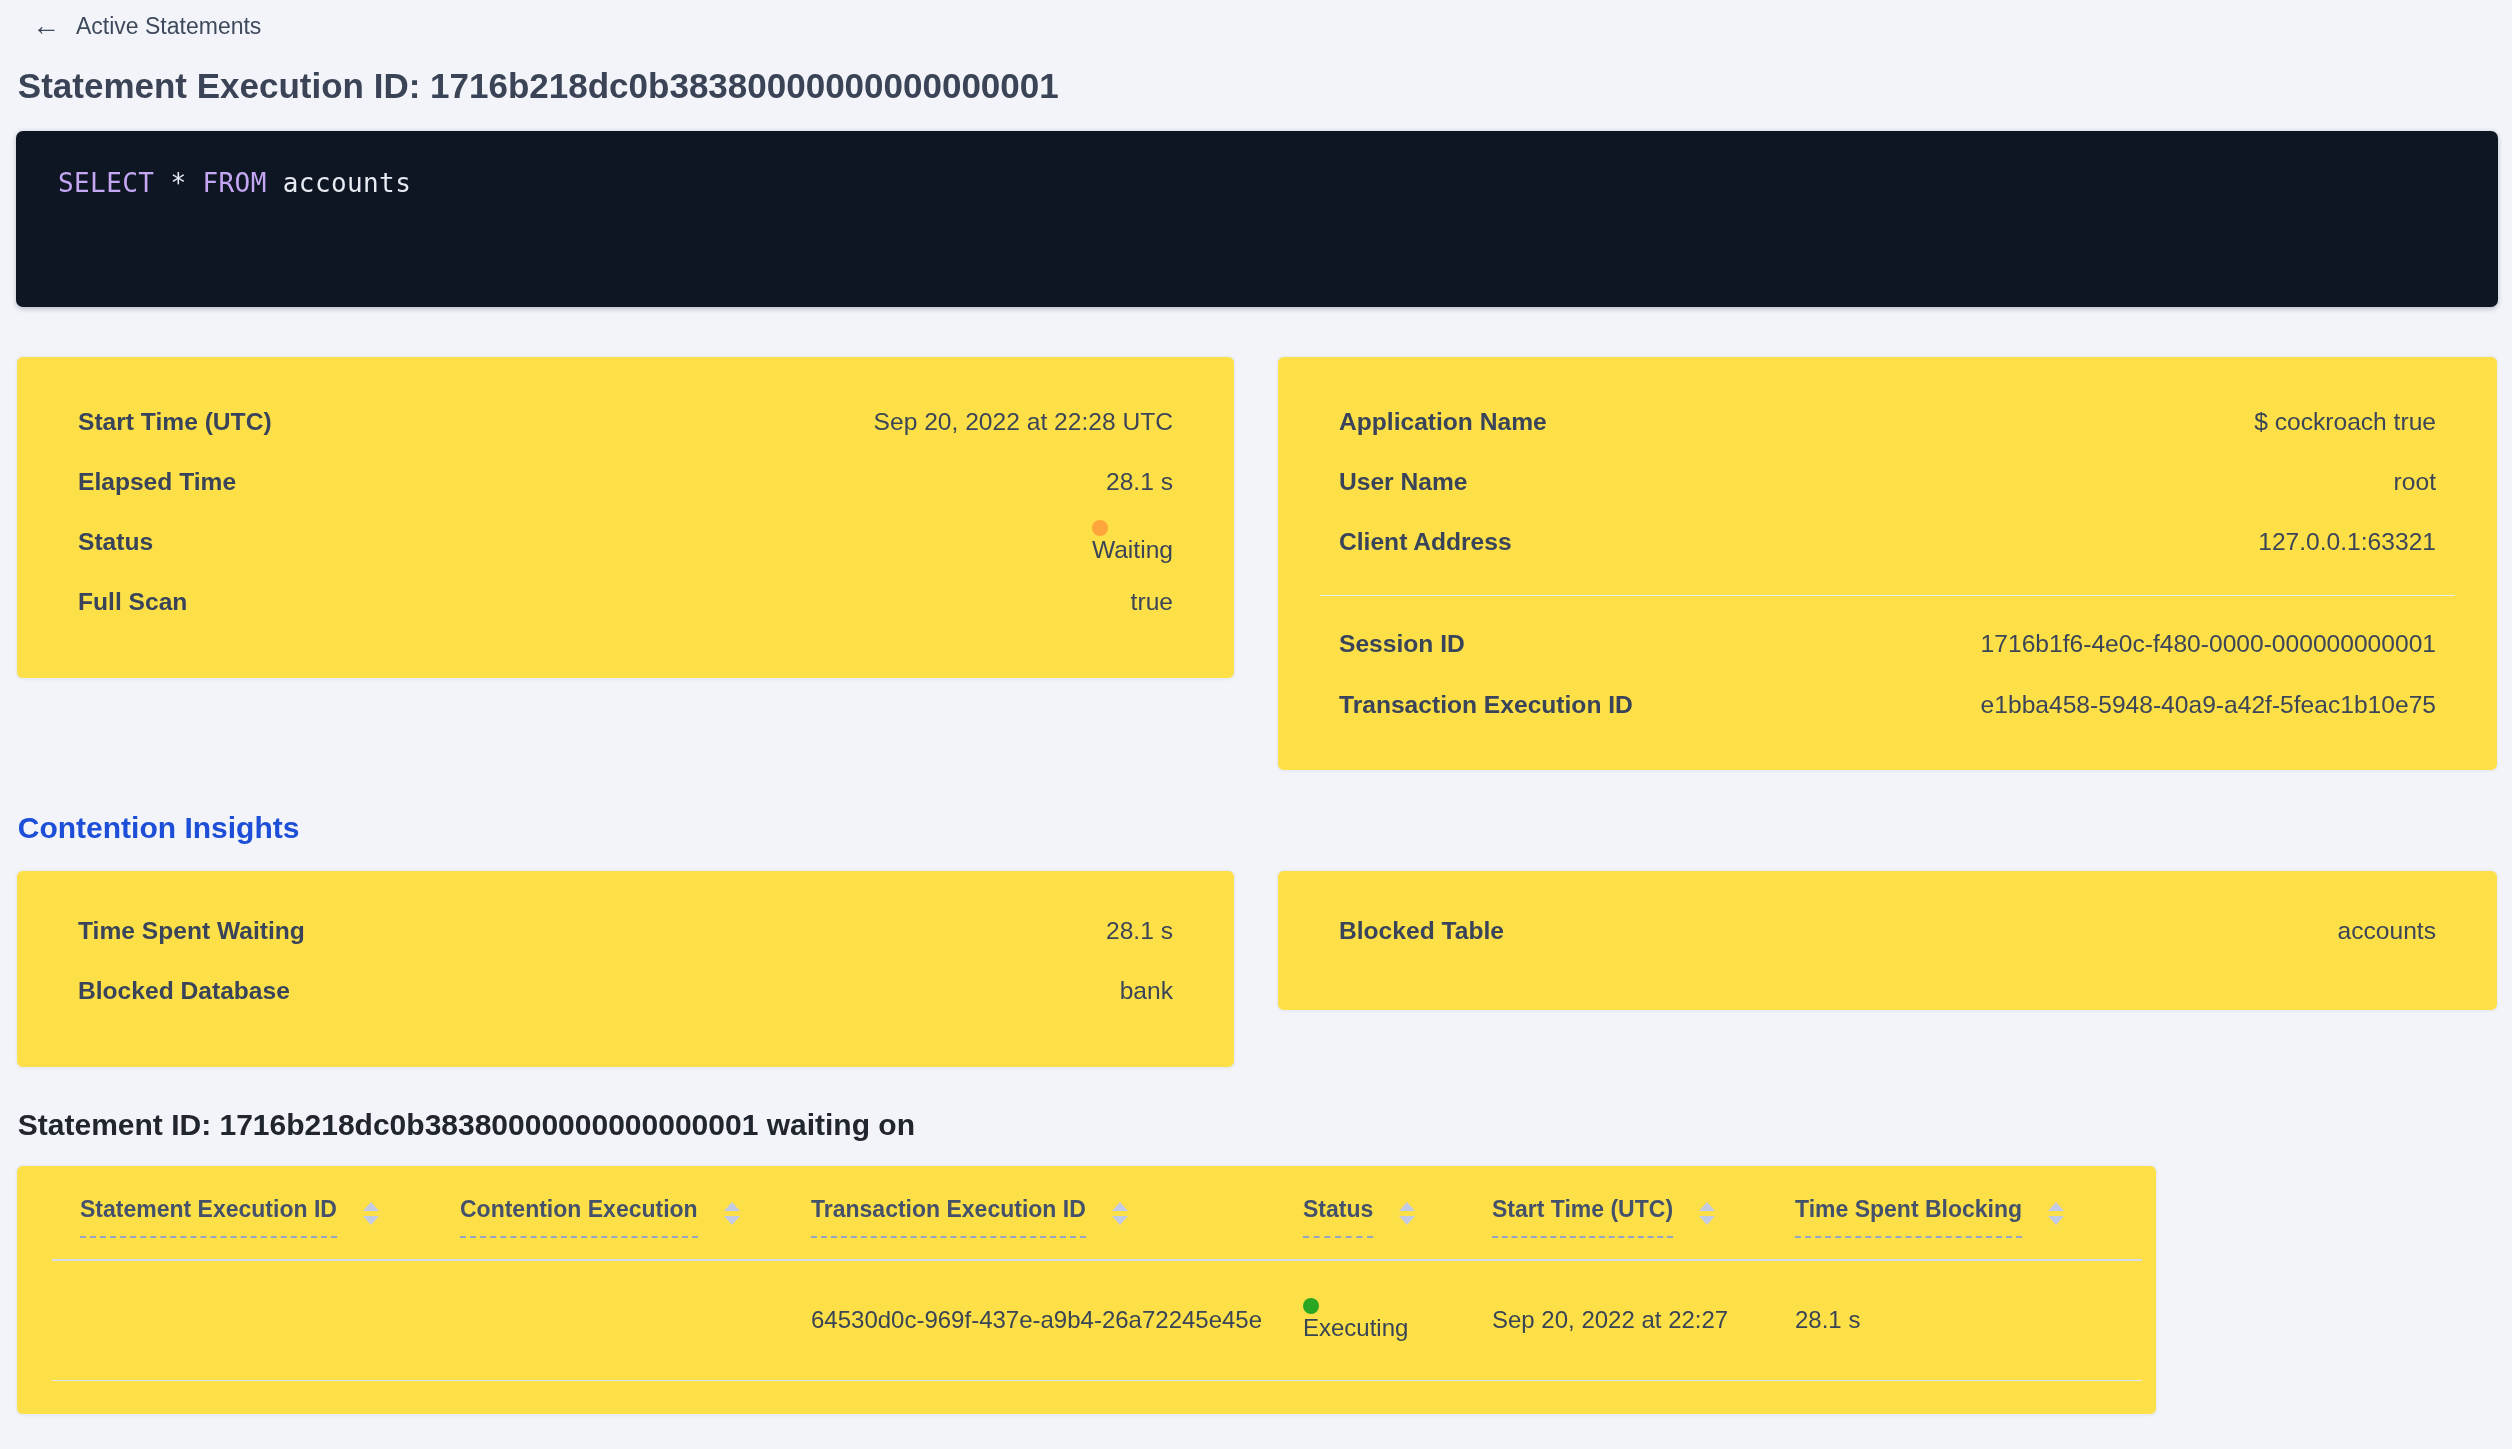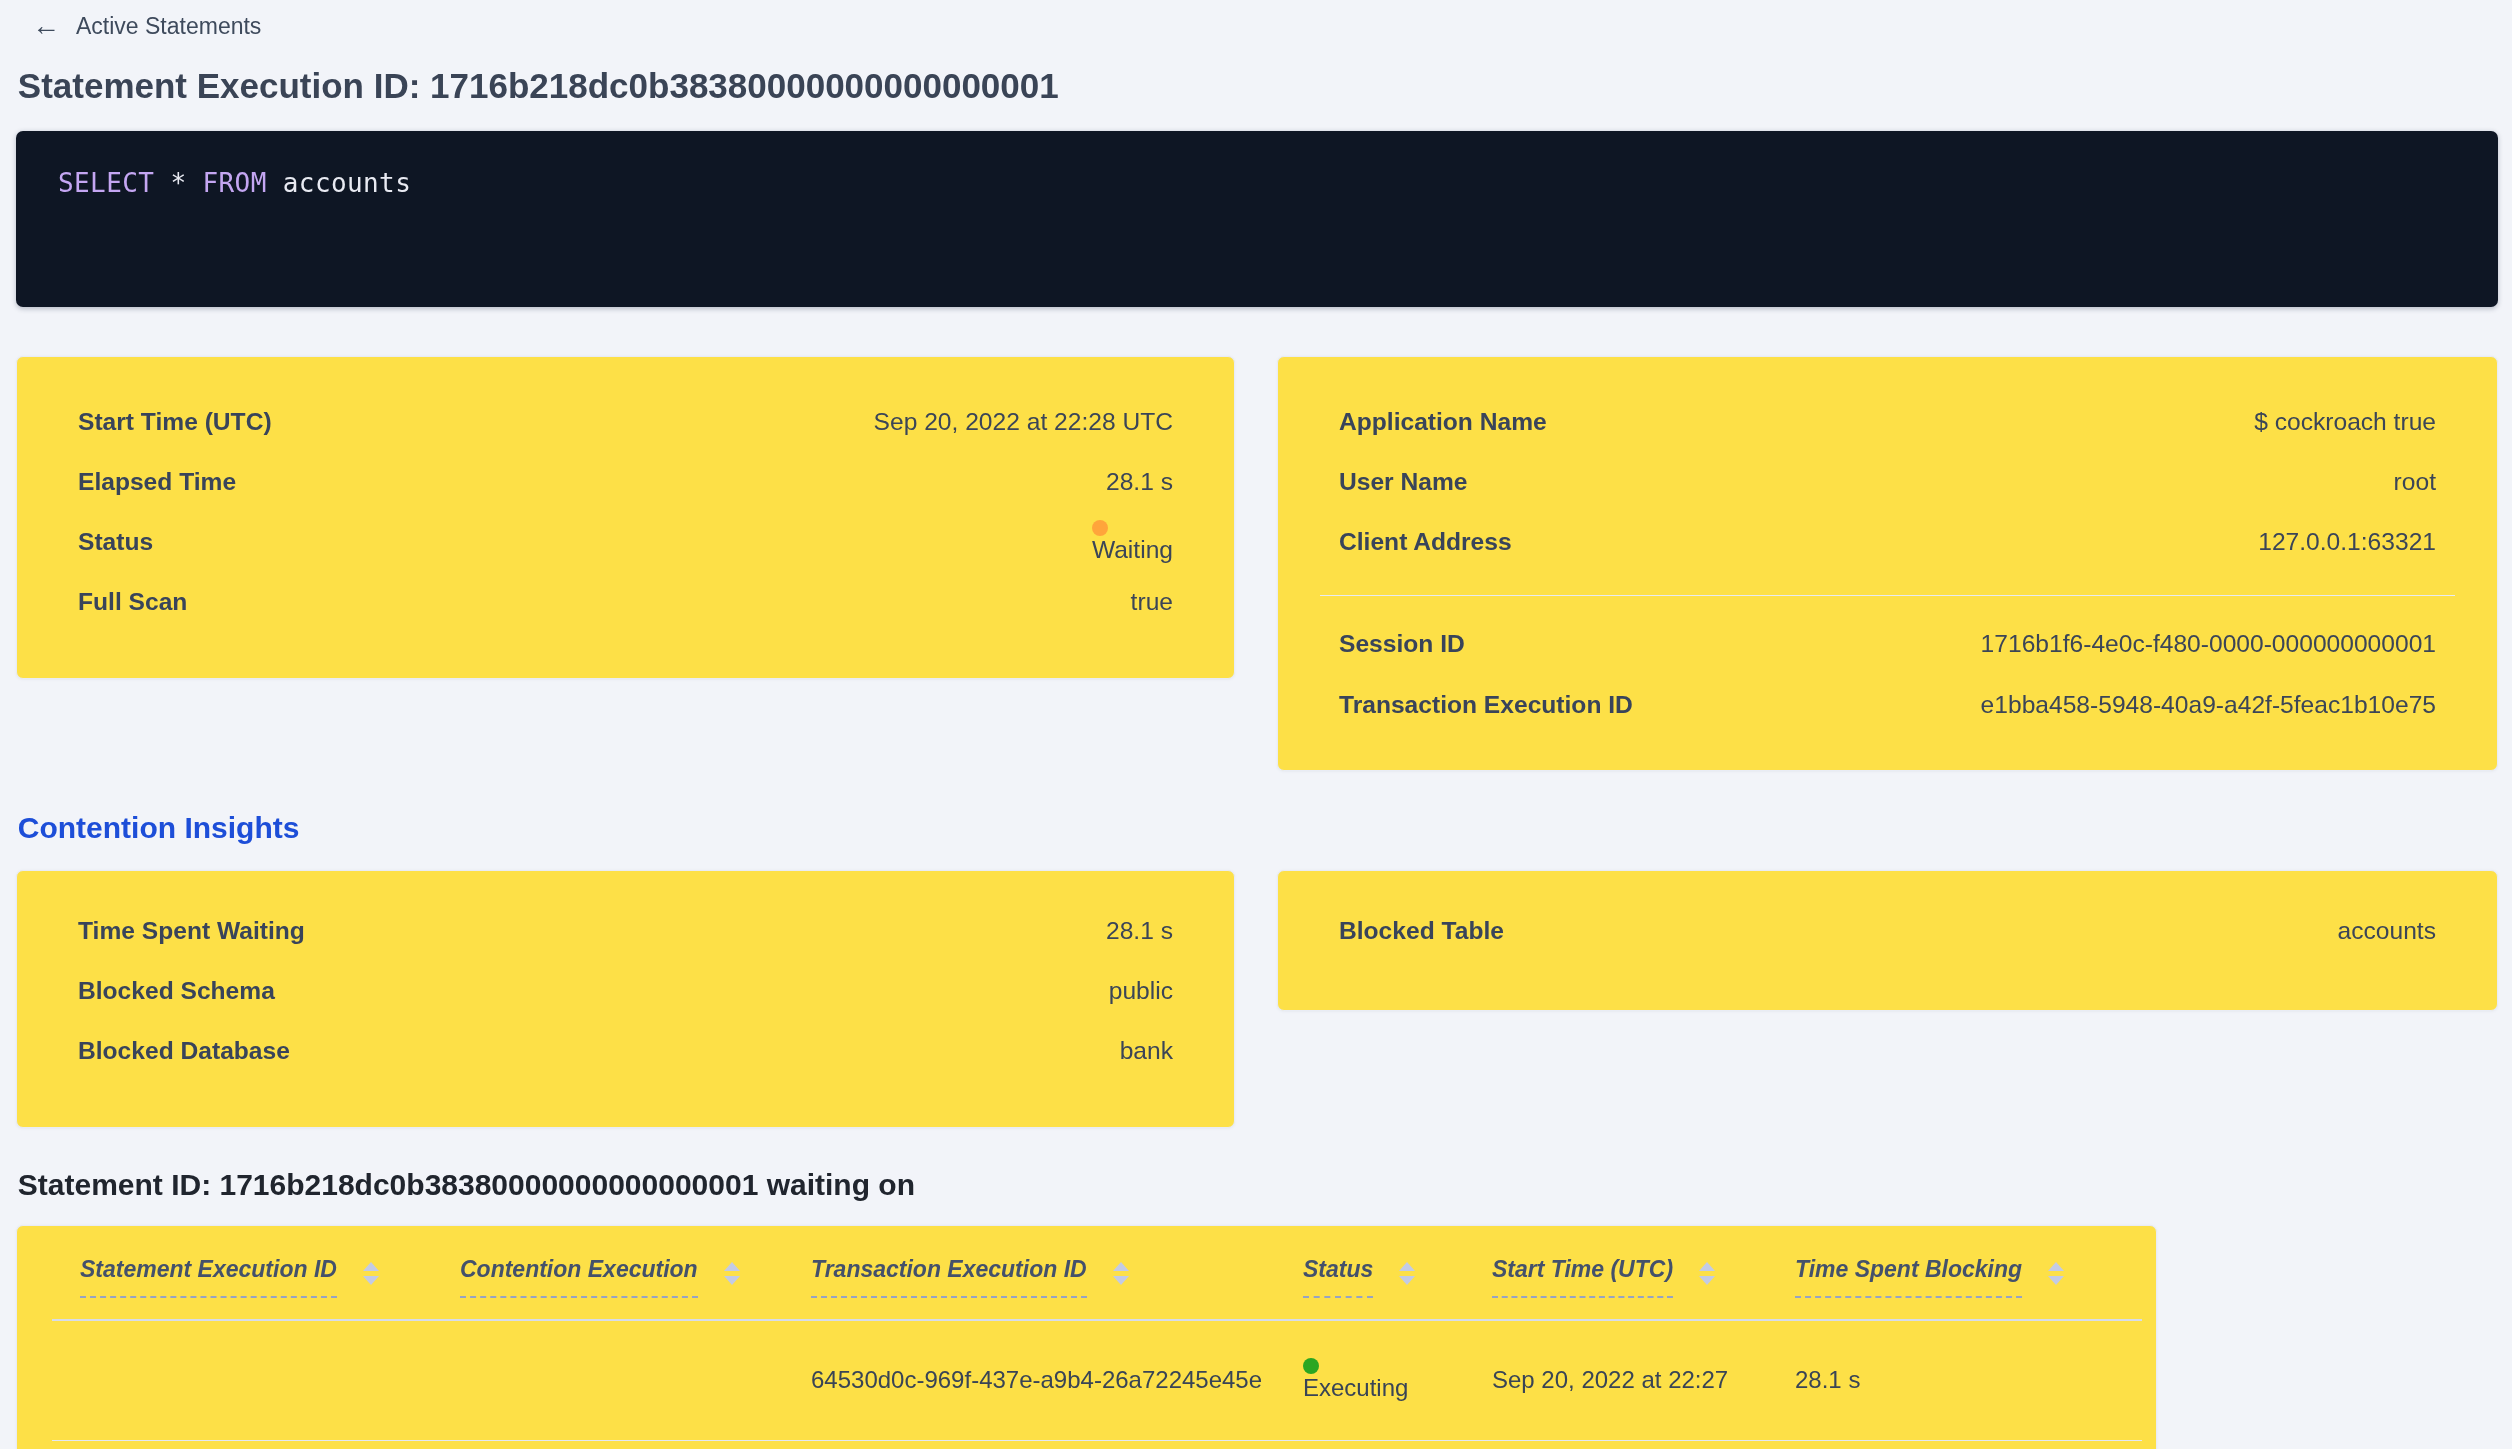--- a/index.html
+++ b/index.html
@@ -86,21 +86,20 @@
     grid-template-columns:380px 351px 492px 189px 303px 1fr;
     padding:0 35px 0 63px;
     align-items:start;
   }
   .th-cell { display:flex; align-items:flex-start; }
   .th-label {
     font-size:23px; font-weight:700; color:#44516b;
     padding-bottom:12.3px;
     border-bottom:2.6px dashed #97a3c2;
     line-height:1.2;
-    font-style:italic;
   }
   .sort {
     display:inline-flex; flex-direction:column; gap:5.3px;
     margin-left:26px; margin-top:6.1px; cursor:pointer;
   }
   .sort .up   { width:0;height:0;border-left:8px solid transparent;border-right:8px solid transparent;border-bottom:9.7px solid #c3cbe4; }
   .sort .down { width:0;height:0;border-left:8px solid transparent;border-right:8px solid transparent;border-top:9.7px solid #c3cbe4; }
   .header-rule { border-top:2.6px solid #d7dce8; margin:21px 14px 0 35px; }
   .tbl-row {
     height:119px; align-items:center;
@@ -174,24 +173,20 @@
     </div>
   </div>
 
   <h2 class="section-heading">Contention Insights</h2>
 
   <div class="cards-row" style="margin-top:24.6px">
     <div class="card card-left kv-card card-pad-bottom" style="padding-top:30px">
       <div class="kv-row">
         <span class="k">Time Spent Waiting</span>
         <span class="v">28.1 s</span>
-      </div>
-      <div class="kv-row">
-        <span class="k">Blocked Schema</span>
-        <span class="v">public</span>
       </div>
       <div class="kv-row">
         <span class="k">Blocked Database</span>
         <span class="v">bank</span>
       </div>
     </div>
 
     <div class="card card-right kv-card" style="padding-top:30px; padding-bottom:49px">
       <div class="kv-row">
         <span class="k">Blocked Table</span>

